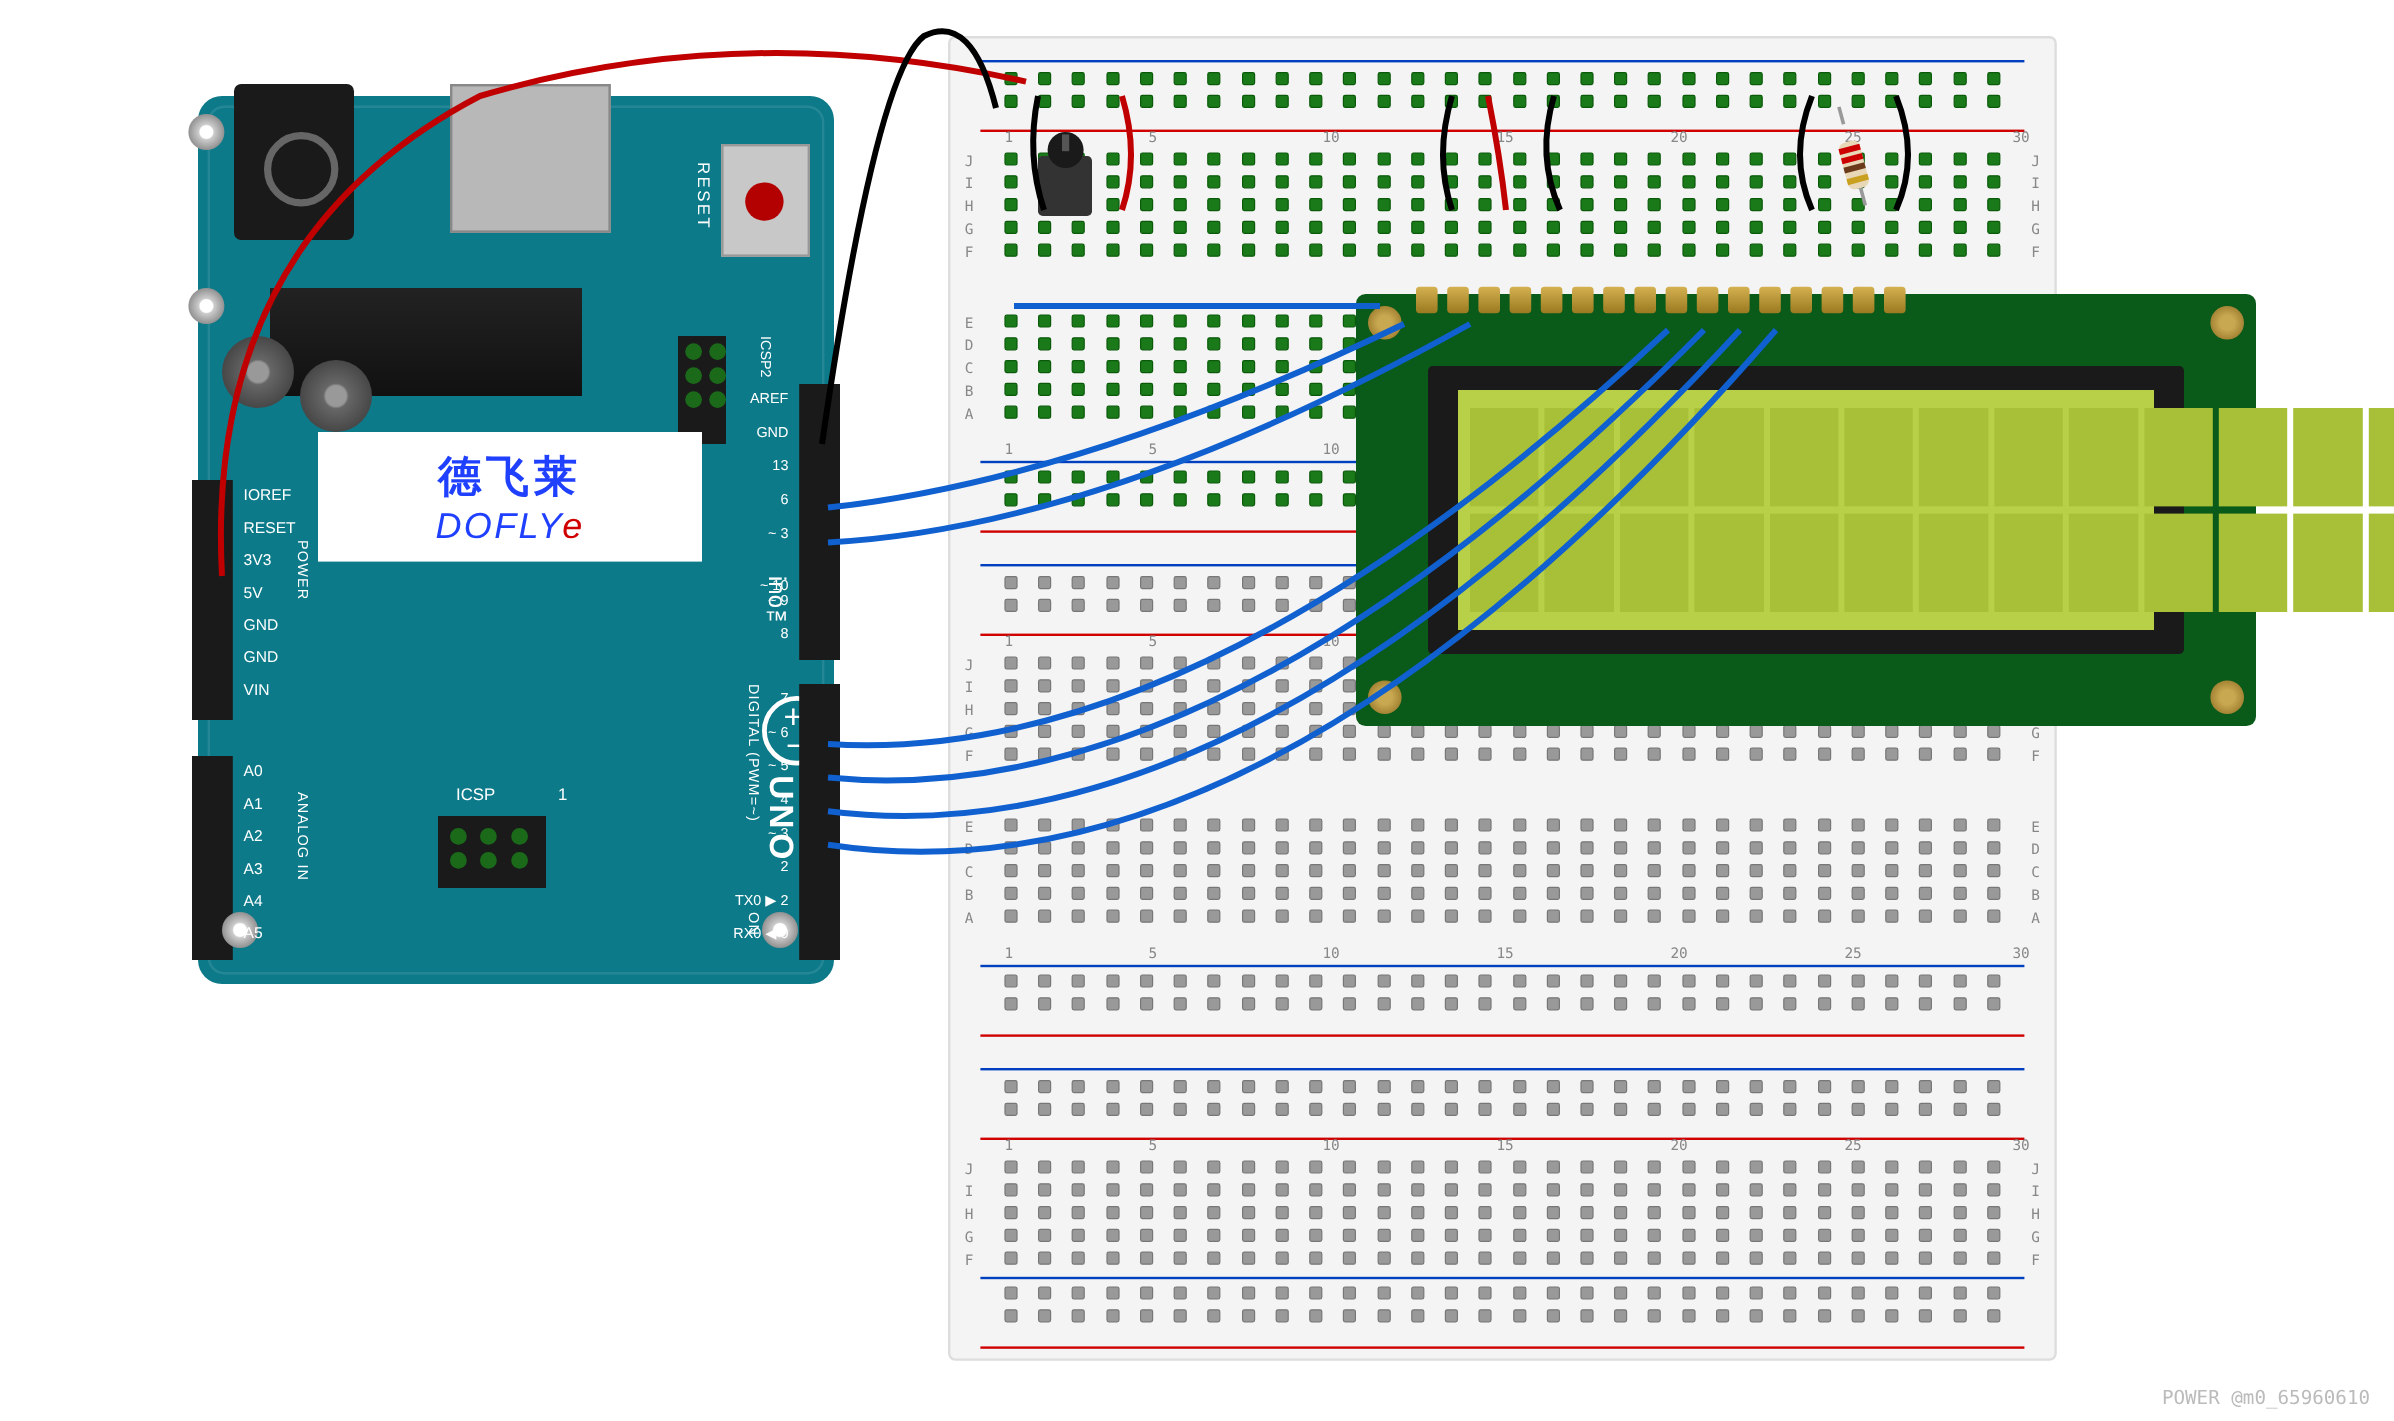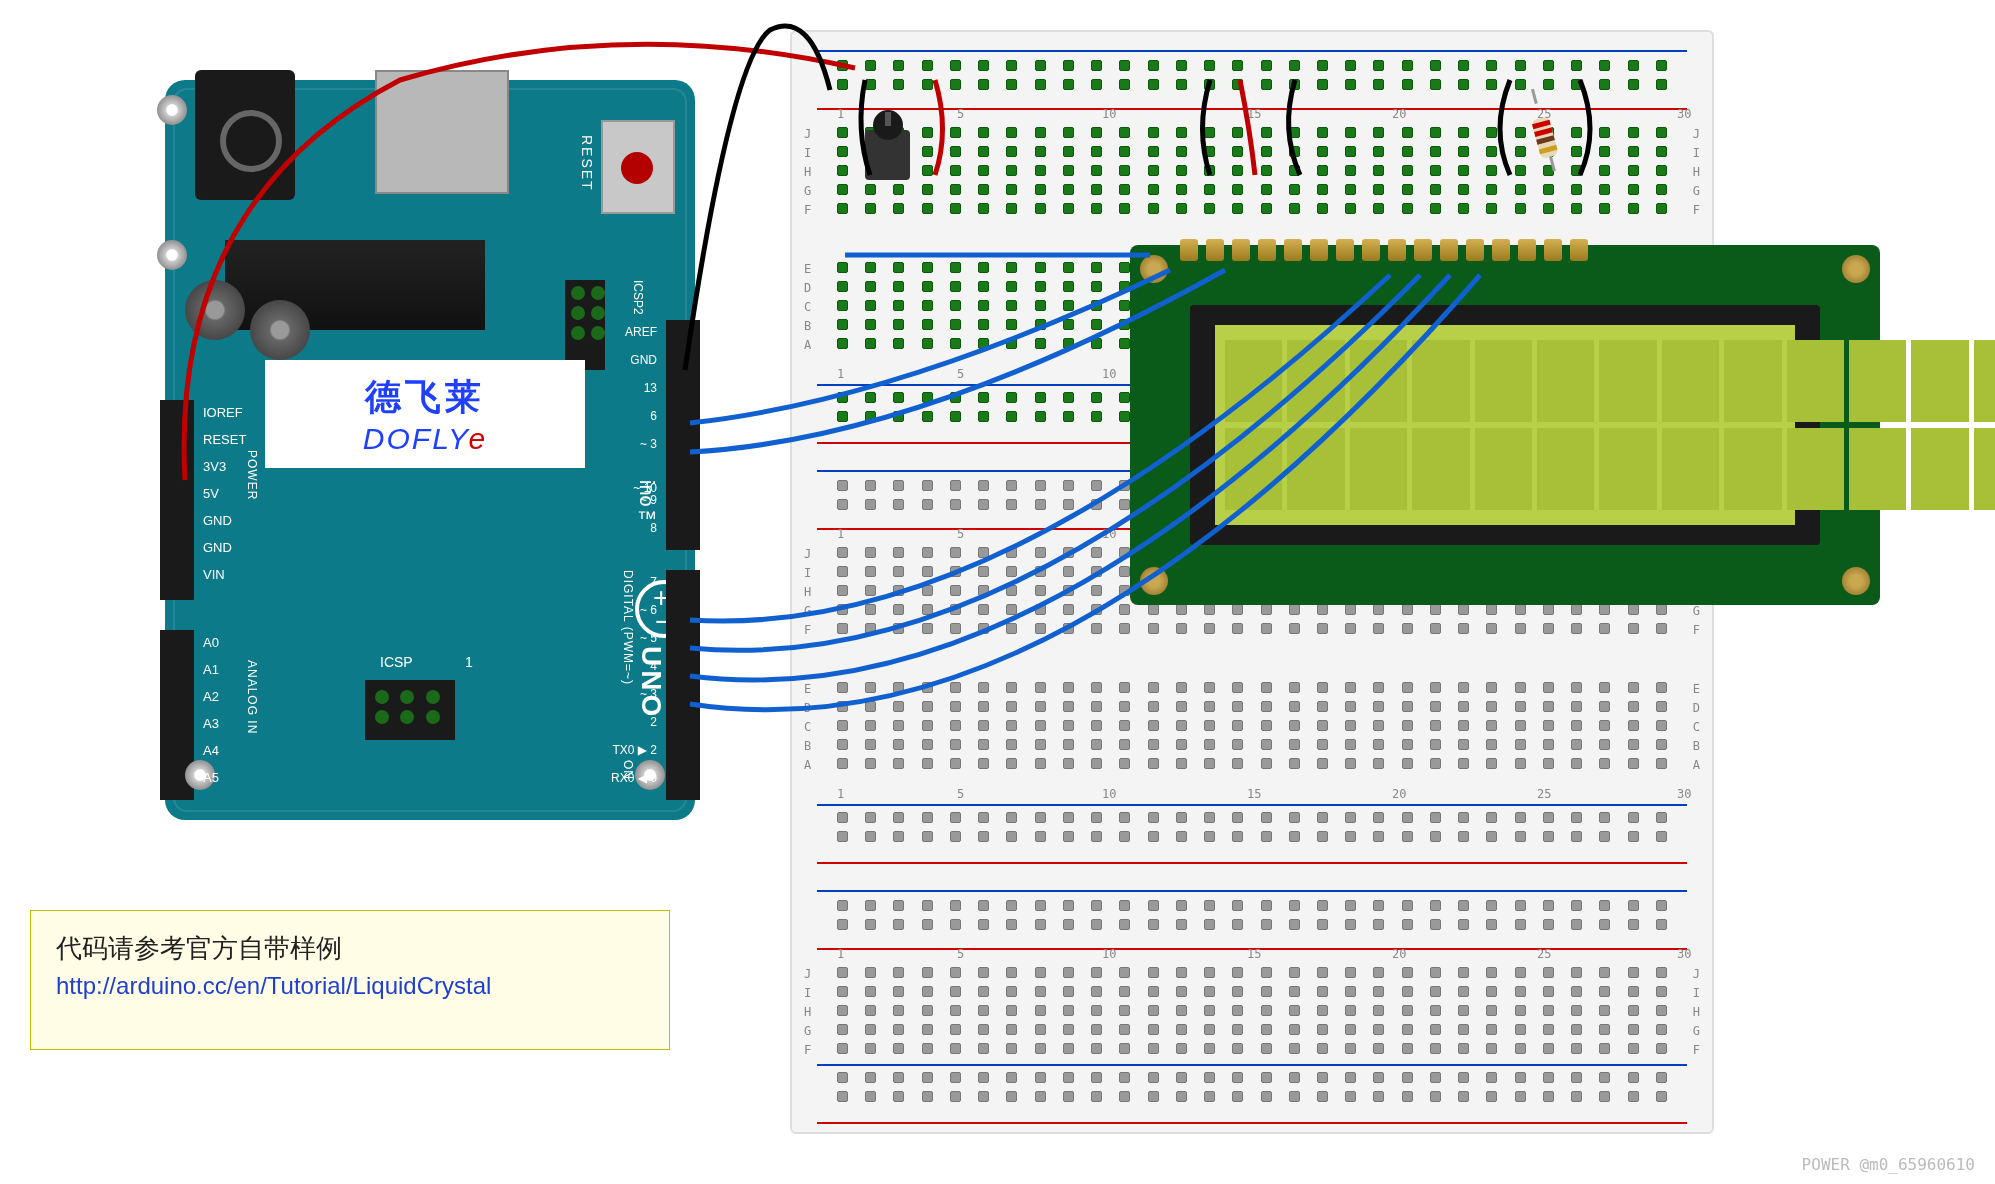--- a/index.html
+++ b/index.html
@@ -2158,19 +2158,15 @@
     <path d="M 935 80 Q 950 130 935 175" stroke="#c00000" stroke-width="5" fill="none"></path>
     <path d="M 1210 80 Q 1195 130 1210 175" stroke="#000" stroke-width="5" fill="none"></path>
     <path d="M 1240 80 Q 1250 130 1255 175" stroke="#c00000" stroke-width="5" fill="none"></path>
     <path d="M 1295 80 Q 1280 130 1300 175" stroke="#000" stroke-width="5" fill="none"></path>
     <path d="M 1510 80 Q 1490 130 1510 175" stroke="#000" stroke-width="5" fill="none"></path>
     <path d="M 1580 80 Q 1600 130 1580 175" stroke="#000" stroke-width="5" fill="none"></path>
 
     <line x1="845" y1="255" x2="1150" y2="255" stroke="#1060d0" stroke-width="5"></line>
   </svg>
 
-  <div class="info-box">
-    <div class="info-line1">代码请参考官方自带样例</div>
-    <div class="info-line2">http://arduino.cc/en/Tutorial/LiquidCrystal</div>
-  </div>
 
   <div class="watermark">POWER @m0_65960610</div>
 </div>
 
 </body></html>

